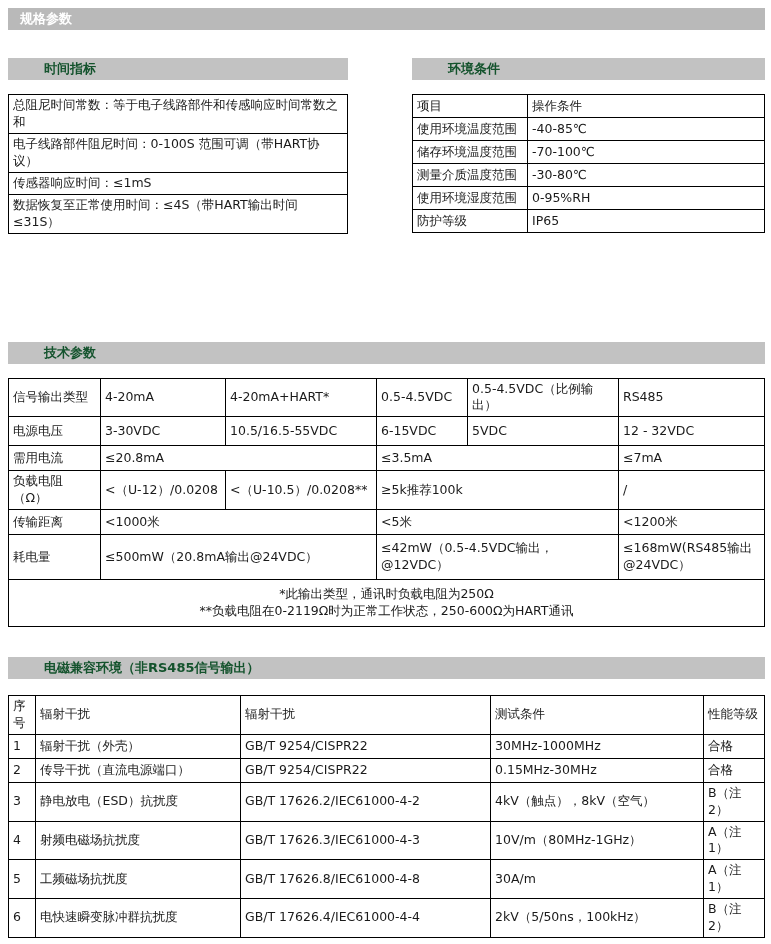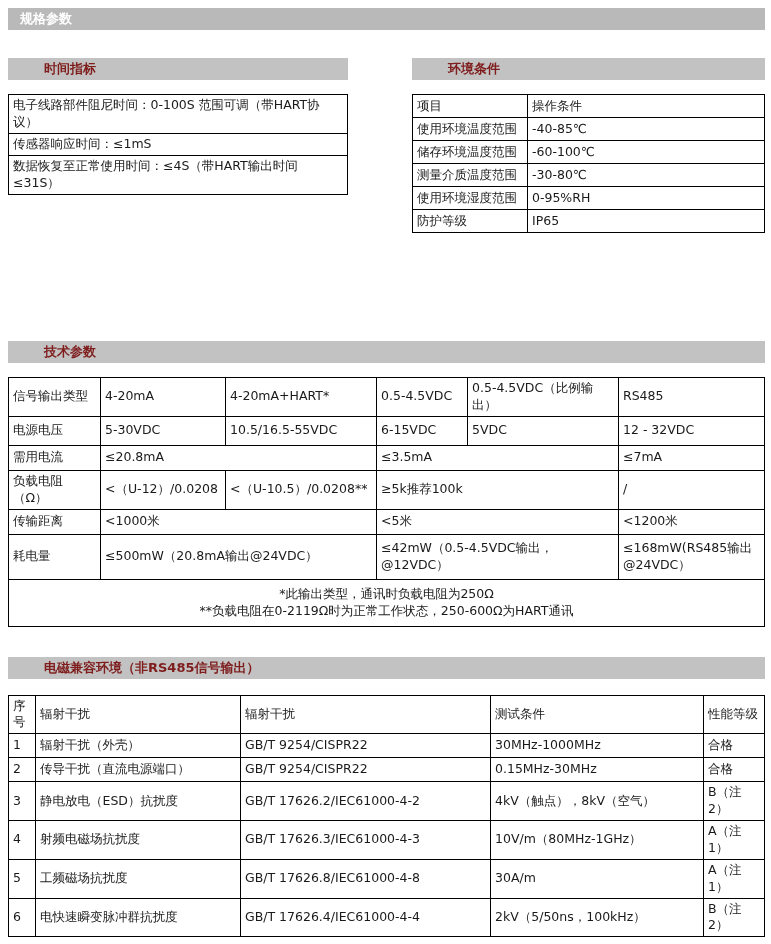--- a/index.html
+++ b/index.html
@@ -26,21 +26,21 @@
     font-weight: bold;
     padding-left: 12px;
   }
   .main-bar {
     background: #b9b9b9;
     color: #ffffff;
     margin-bottom: 28px;
   }
   .sub-bar {
     background: #c2c2c2;
-    color: #7f1d1d;
+    color: #14532d;
     margin-bottom: 14px;
     padding-left: 36px;
   }
   .two-col {
     display: flex;
     align-items: flex-start;
     margin-bottom: 108px;
   }
   .col-left  { width: 340px; }
   .col-spacer { width: 70px; }
@@ -86,20 +86,23 @@
 
 <div class="page">
 
   <div class="bar main-bar">规格参数</div>
 
   <div class="two-col">
     <div class="col-left">
       <div class="bar sub-bar">时间指标</div>
       <table class="time-table">
         <tbody>
+          <tr class="tall">
+            <td>总阻尼时间常数：等于电子线路部件和传感响应时间常数之和</td>
+          </tr>
           <tr>
             <td>电子线路部件阻尼时间：0-100S 范围可调（带HART协议）</td>
           </tr>
           <tr>
             <td>传感器响应时间：≤1mS</td>
           </tr>
           <tr>
             <td>数据恢复至正常使用时间：≤4S（带HART输出时间≤31S）</td>
           </tr>
         </tbody>
@@ -119,21 +122,21 @@
           <tr>
             <td>项目</td>
             <td>操作条件</td>
           </tr>
           <tr>
             <td>使用环境温度范围</td>
             <td>-40-85℃</td>
           </tr>
           <tr>
             <td>储存环境温度范围</td>
-            <td>-60-100℃</td>
+            <td>-70-100℃</td>
           </tr>
           <tr>
             <td>测量介质温度范围</td>
             <td>-30-80℃</td>
           </tr>
           <tr>
             <td>使用环境湿度范围</td>
             <td>0-95%RH</td>
           </tr>
           <tr>
@@ -159,21 +162,21 @@
       <tr class="h30">
         <td>信号输出类型</td>
         <td>4-20mA</td>
         <td>4-20mA+HART*</td>
         <td>0.5-4.5VDC</td>
         <td>0.5-4.5VDC（比例输出）</td>
         <td>RS485</td>
       </tr>
       <tr class="h28">
         <td>电源电压</td>
-        <td>5-30VDC</td>
+        <td>3-30VDC</td>
         <td>10.5/16.5-55VDC</td>
         <td>6-15VDC</td>
         <td>5VDC</td>
         <td>12 - 32VDC</td>
       </tr>
       <tr class="h26">
         <td>需用电流</td>
         <td colspan="2">≤20.8mA</td>
         <td colspan="2">≤3.5mA</td>
         <td>≤7mA</td>

